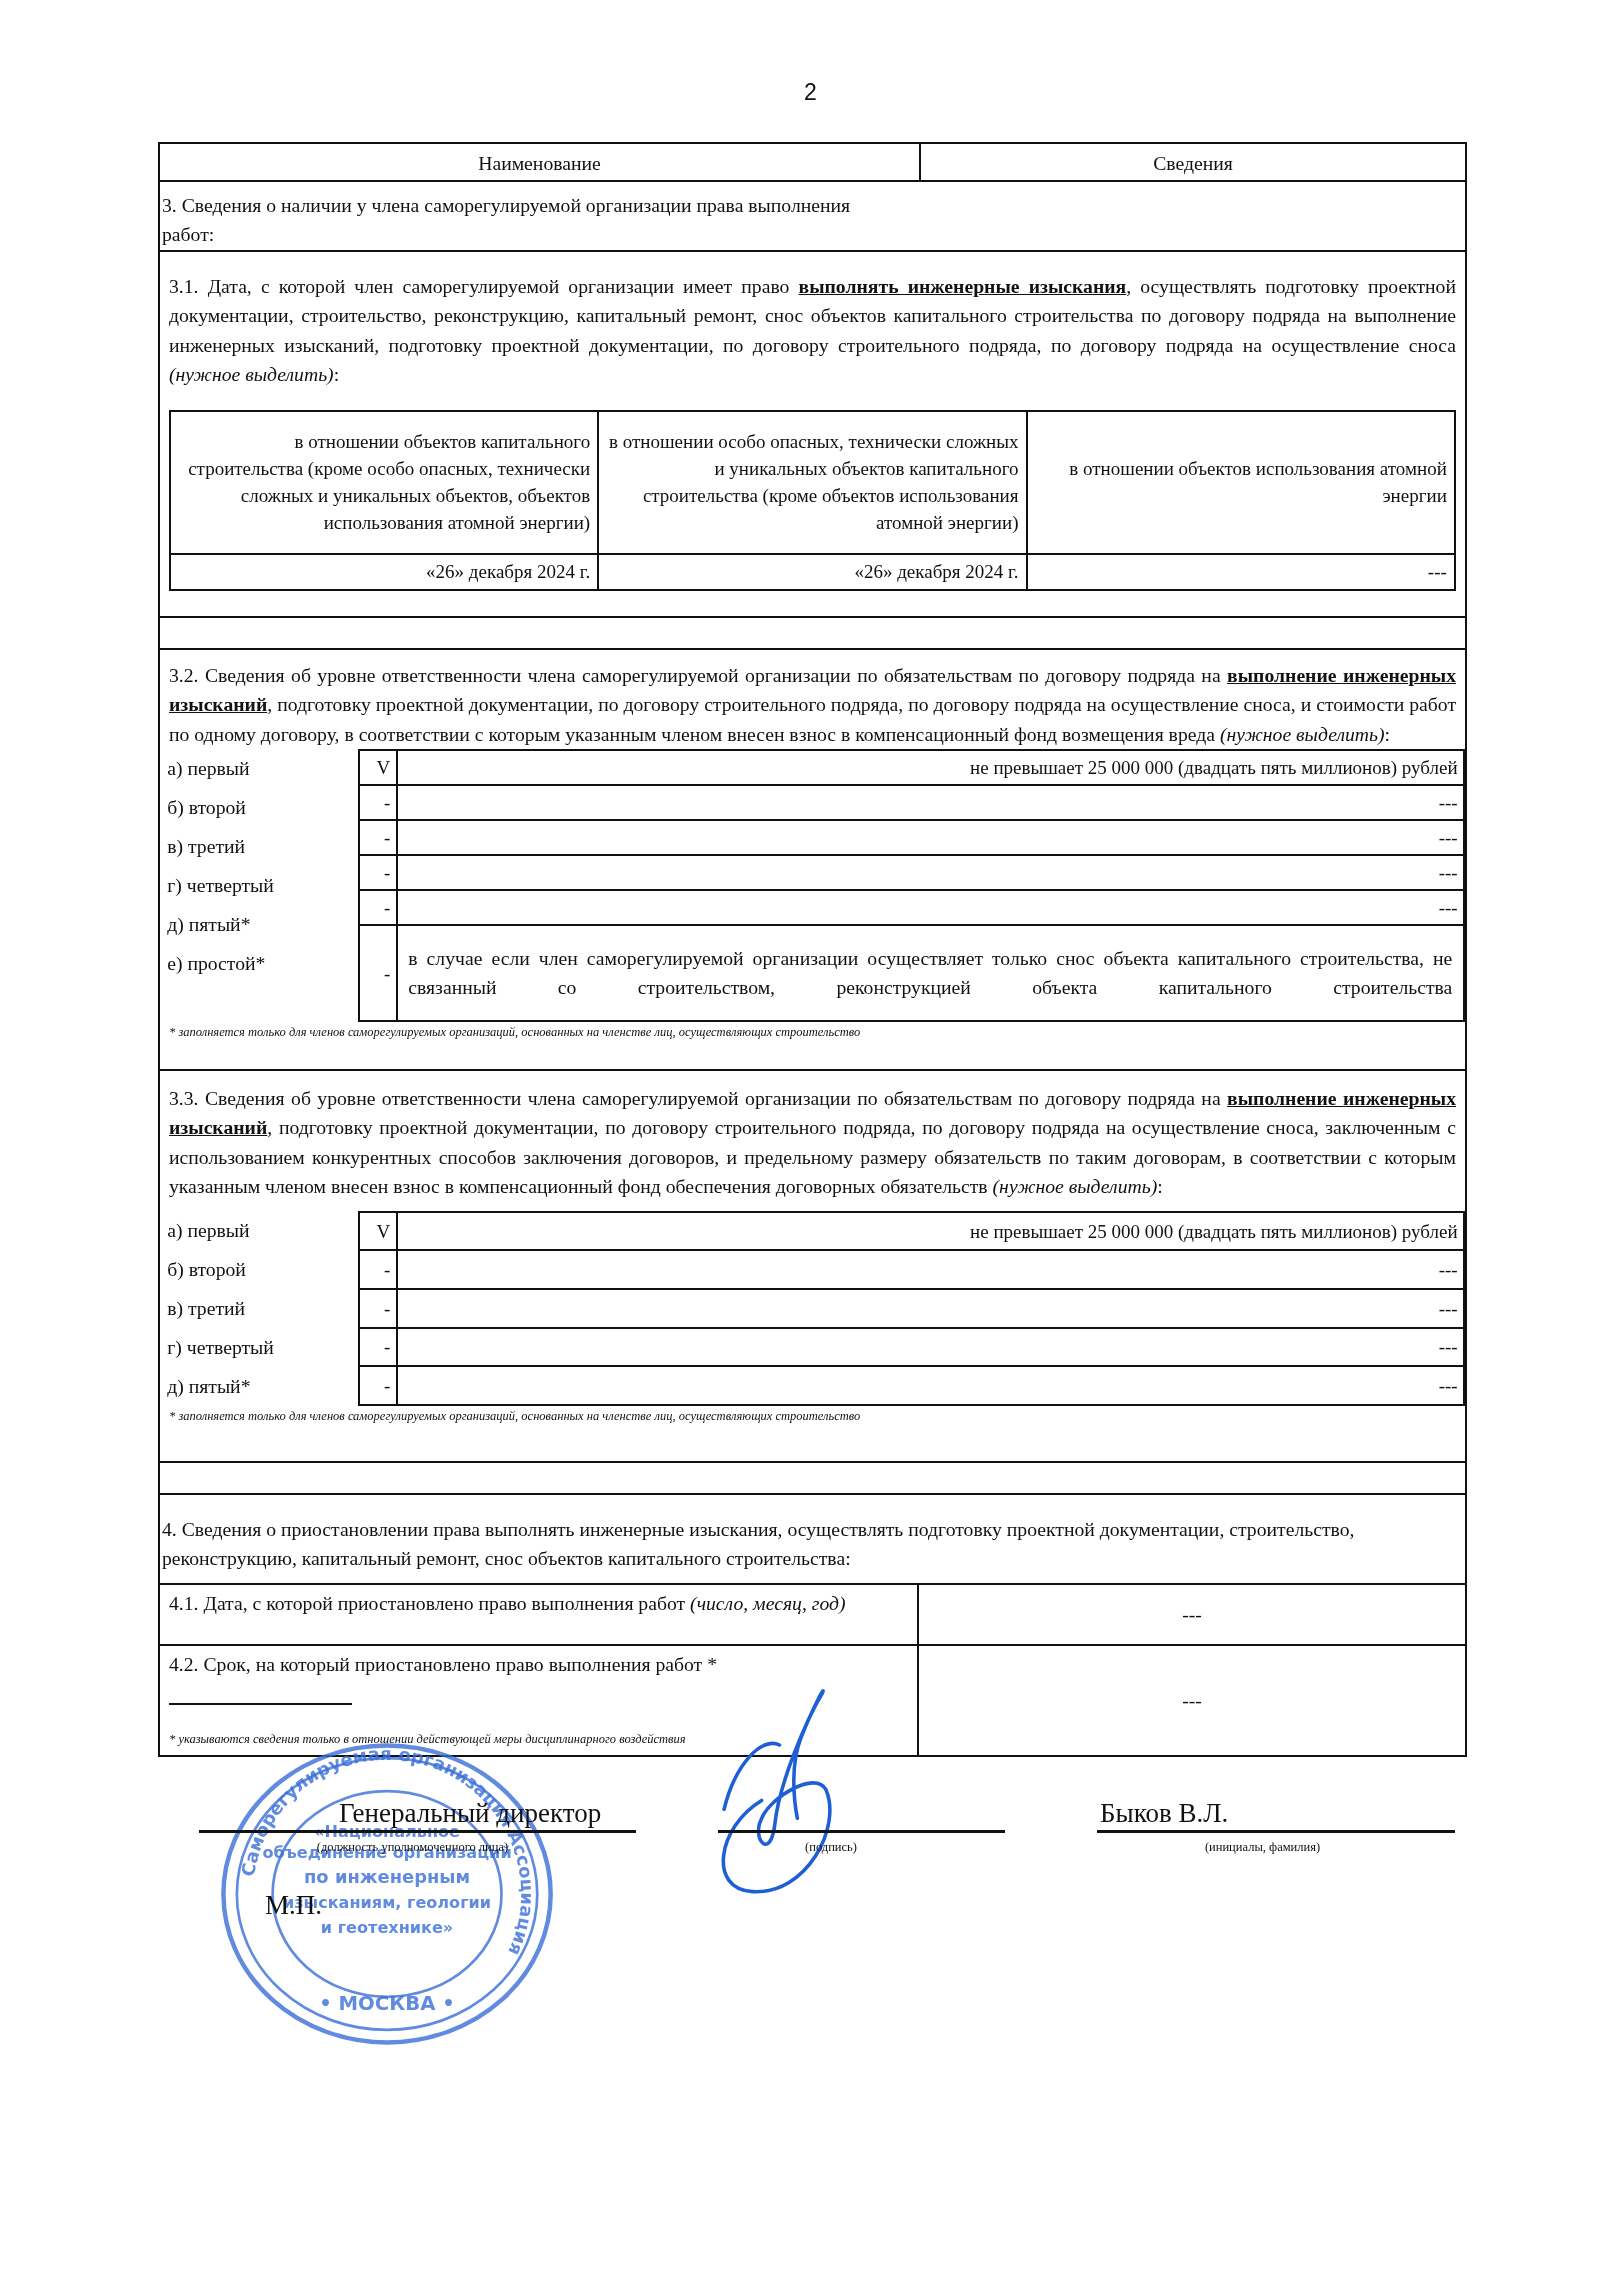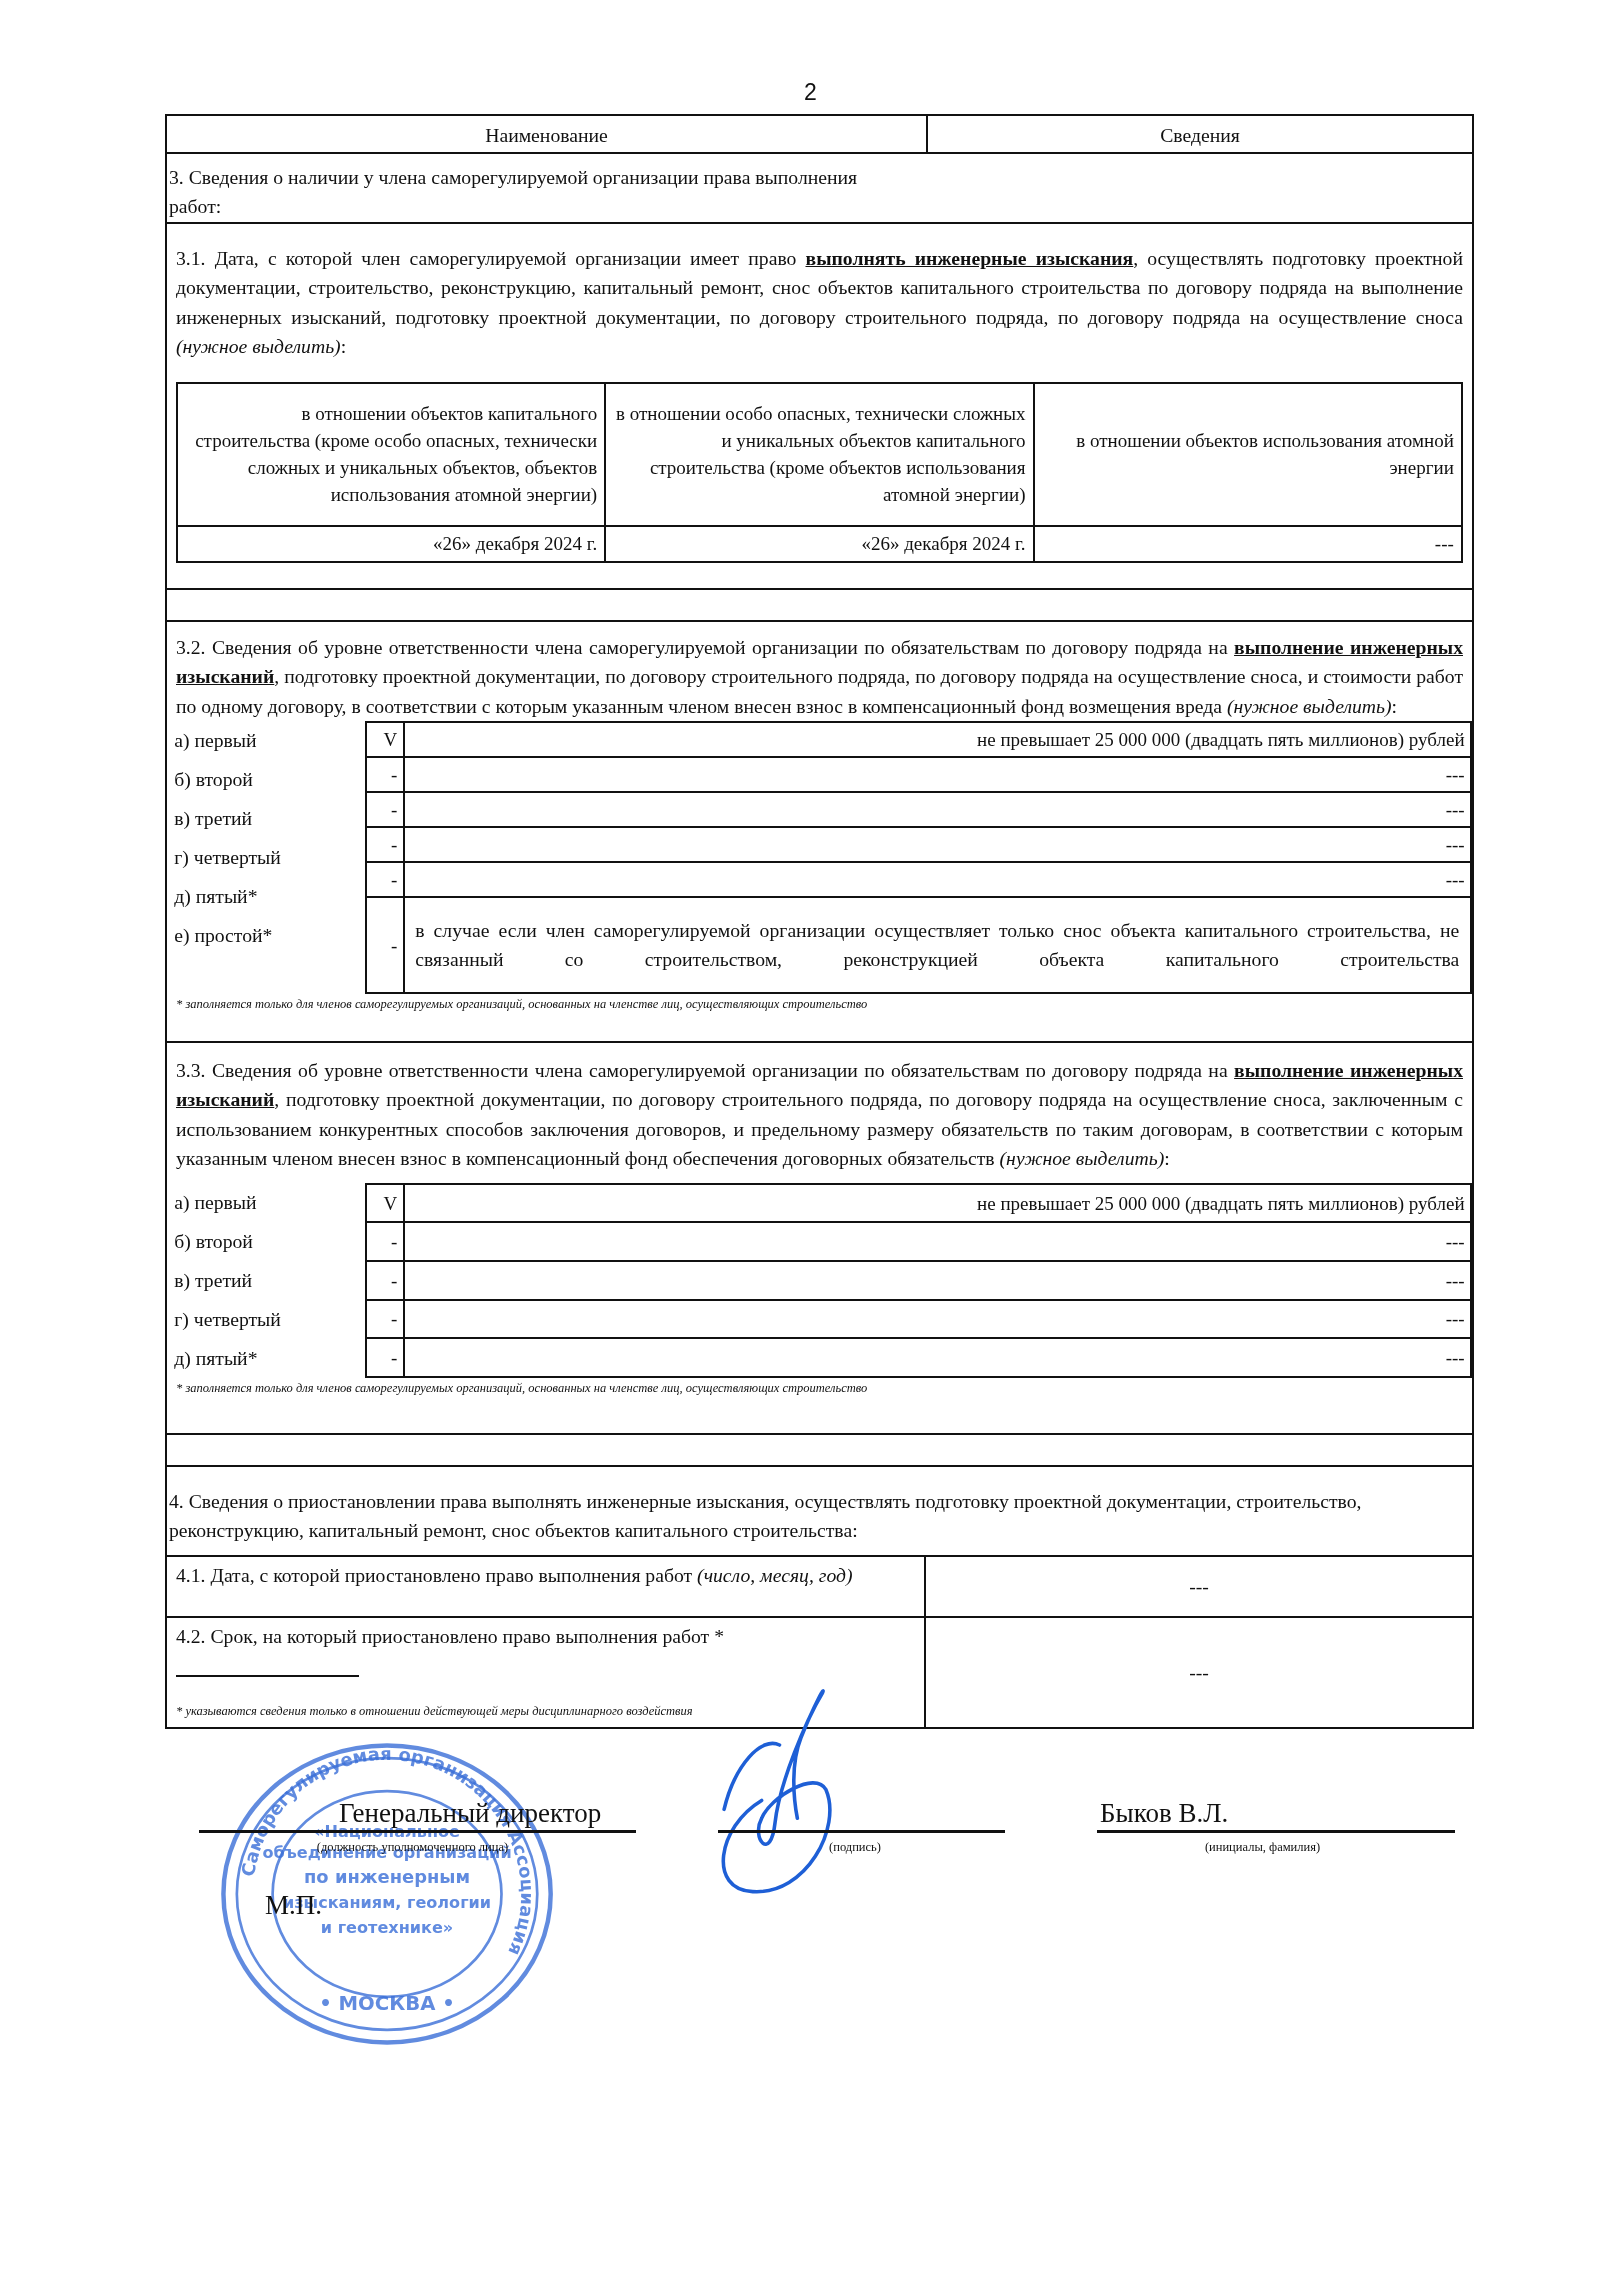--- a/index.html
+++ b/index.html
@@ -2,21 +2,21 @@
 <html style="font-size:14.3px"><head>
 <meta charset="utf-8">
 <style>
   html, body { margin: 0; padding: 0; background: #ffffff; }
   body { width: 1621px; height: 2293px; position: relative; overflow: hidden;
          font-family: "Liberation Serif", "DejaVu Serif", serif; color: #111; }
   .abs { position: absolute; }
   .page-num { left: 0; width: 1621px; top: 79px; text-align: center;
               font-family: "Liberation Sans", sans-serif; font-size: 23px; }
 
-  .main { left: 158px; top: 114px; width: 1309px; border: 2.7px solid #111; box-sizing: border-box; margin-left: 7px; }
+  .main { left: 158px; top: 142px; width: 1309px; border: 2.7px solid #111; box-sizing: border-box; }
   .row { position: relative; border-bottom: 2.7px solid #111; box-sizing: border-box; }
   .row:last-child { border-bottom: none; }
   .hdr { display: flex; height: 38px; }
   .hdr .c1 { width: 759px; border-right: 2.7px solid #111; text-align: center; font-size: 19.7px; line-height: 38px; }
   .hdr .c2 { flex: 1; text-align: center; font-size: 19.7px; line-height: 38px; }
 
   .sec-title { font-weight: normal; font-size: 19.7px; line-height: 29px; padding: 9px 2px; }
   .para { font-size: 19.7px; line-height: 29.6px; text-align: justify; padding: 0 9px; }
   .para b.u { text-decoration: underline; }
   .para i { }
@@ -217,20 +217,20 @@
     <path d="M60,130 C10,160 0,230 50,232 C110,236 150,160 132,118 C120,96 70,126 60,150 C48,172 70,200 75,155 C80,110 110,40 128,10 C132,0 120,20 104,60 C92,90 96,130 100,150"></path>
     <path d="M80,68 C60,58 30,90 18,140"></path>
   </g>
 </svg>
 
 <div class="sigtext" style="left:339px; top:1798px">Генеральный директор</div>
 <div class="sigline" style="left:199px; top:1830px; width:437px"></div>
 <div class="siglabel" style="left:278px; top:1840px; width:269px">(должность уполномоченного лица)</div>
 
 <div class="sigline" style="left:718px; top:1830px; width:287px"></div>
-<div class="siglabel" style="left:788px; top:1840px; width:134px">(подпись)</div>
+<div class="siglabel" style="left:764px; top:1840px; width:134px">(подпись)</div>
 
 <div class="sigtext" style="left:1100px; top:1798px">Быков В.Л.</div>
 <div class="sigline" style="left:1097px; top:1830px; width:358px"></div>
 <div class="siglabel" style="left:1164px; top:1840px; width:197px">(инициалы, фамилия)</div>
 
 <div class="sigtext" style="left:265px; top:1890px; font-size:27px">М.П.</div>
 
 
 </body></html>

